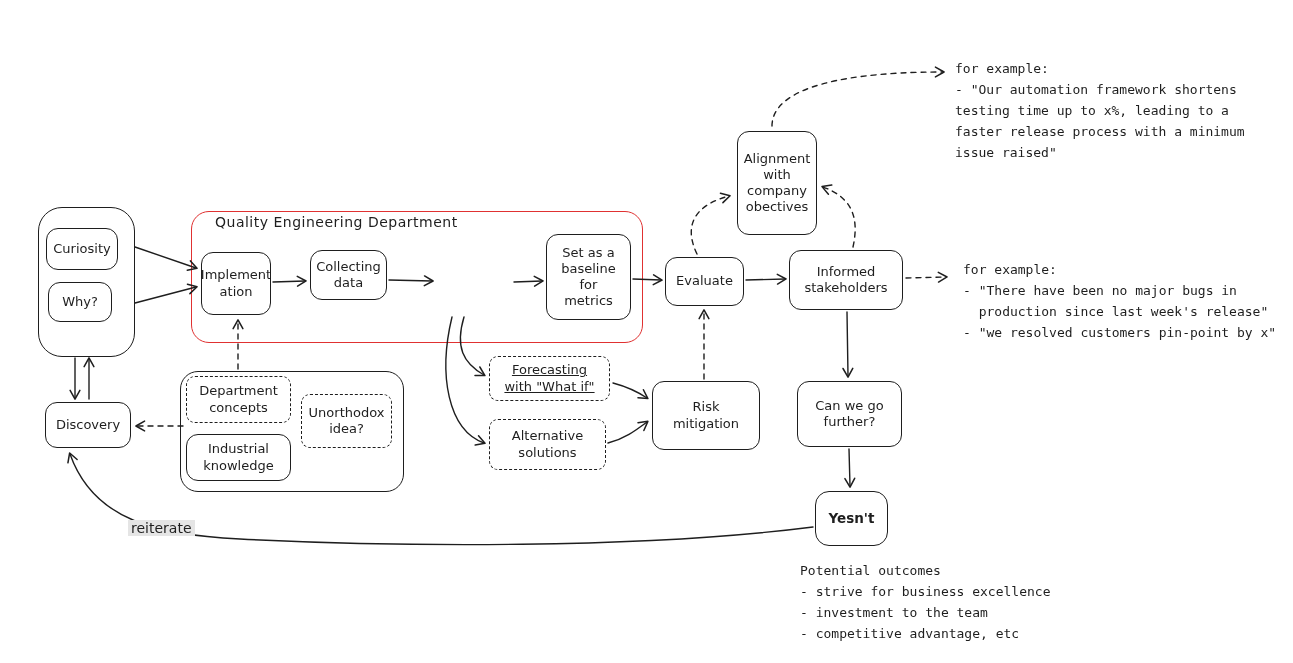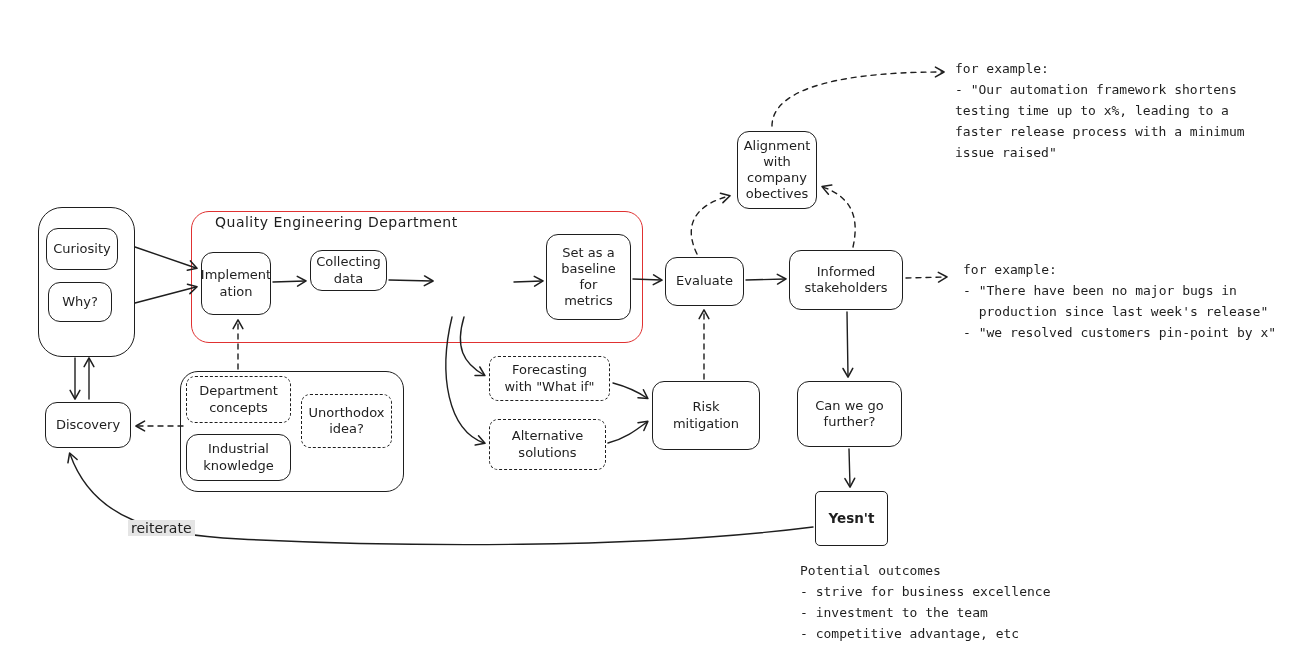--- a/index.html
+++ b/index.html
@@ -110,46 +110,46 @@
   </svg>
 
   <div class="node" style="left:46px; top:228px; width:72px; height:42px;">Curiosity</div>
   <div class="node" style="left:48px; top:282px; width:64px; height:40px;">Why?</div>
   <div class="node" style="left:45px; top:402px; width:86px; height:46px;">Discovery</div>
 
   <div class="qed-label" style="left:215px; top:214px;">Quality Engineering Department</div>
 
   <div class="node" style="left:201px; top:252px; width:70px; height:63px;">Implement
 ation</div>
-  <div class="node" style="left:310px; top:250px; width:77px; height:41px;">Collecting
+  <div class="node" style="left:310px; top:250px; width:77px; height:50px;">Collecting
 data</div>
   <div class="node" style="left:546px; top:234px; width:85px; height:86px;">Set as a
 baseline
 for
 metrics</div>
 
   <div class="node" style="left:665px; top:257px; width:79px; height:49px;">Evaluate</div>
-  <div class="node" style="left:737px; top:131px; width:80px; height:78px;">Alignment
+  <div class="node" style="left:737px; top:131px; width:80px; height:104px;">Alignment
 with
 company
 obectives</div>
   <div class="node" style="left:789px; top:250px; width:114px; height:60px;">Informed
 stakeholders</div>
   <div class="node" style="left:797px; top:381px; width:105px; height:66px;">Can we go
 further?</div>
-  <div class="node bold" style="left:815px; top:491px; width:73px; height:55px; border-radius:5px;">Yesn't</div>
+  <div class="node bold" style="left:815px; top:491px; width:73px; height:55px; border-radius:14px;">Yesn't</div>
 
   <div class="node dashed" style="left:186px; top:376px; width:105px; height:47px;">Department
 concepts</div>
   <div class="node" style="left:186px; top:434px; width:105px; height:47px;">Industrial
 knowledge</div>
   <div class="node dashed" style="left:301px; top:394px; width:91px; height:54px;">Unorthodox
 idea?</div>
 
-  <div class="node dashed" style="left:489px; top:356px; width:121px; height:45px;">Forecasting
+  <div class="node dashed" style="left:489px; top:356px; width:121px; height:45px;text-decoration:underline;">Forecasting
 with "What  if"</div>
   <div class="node dashed" style="left:489px; top:419px; width:117px; height:51px;">Alternative
 solutions</div>
   <div class="node" style="left:652px; top:381px; width:108px; height:69px;">Risk
 mitigation</div>
 
   <div class="annotation" style="left:955px; top:58px;">for example:
 - "Our automation framework shortens
 testing time up to x%, leading to a
 faster release process with a minimum

